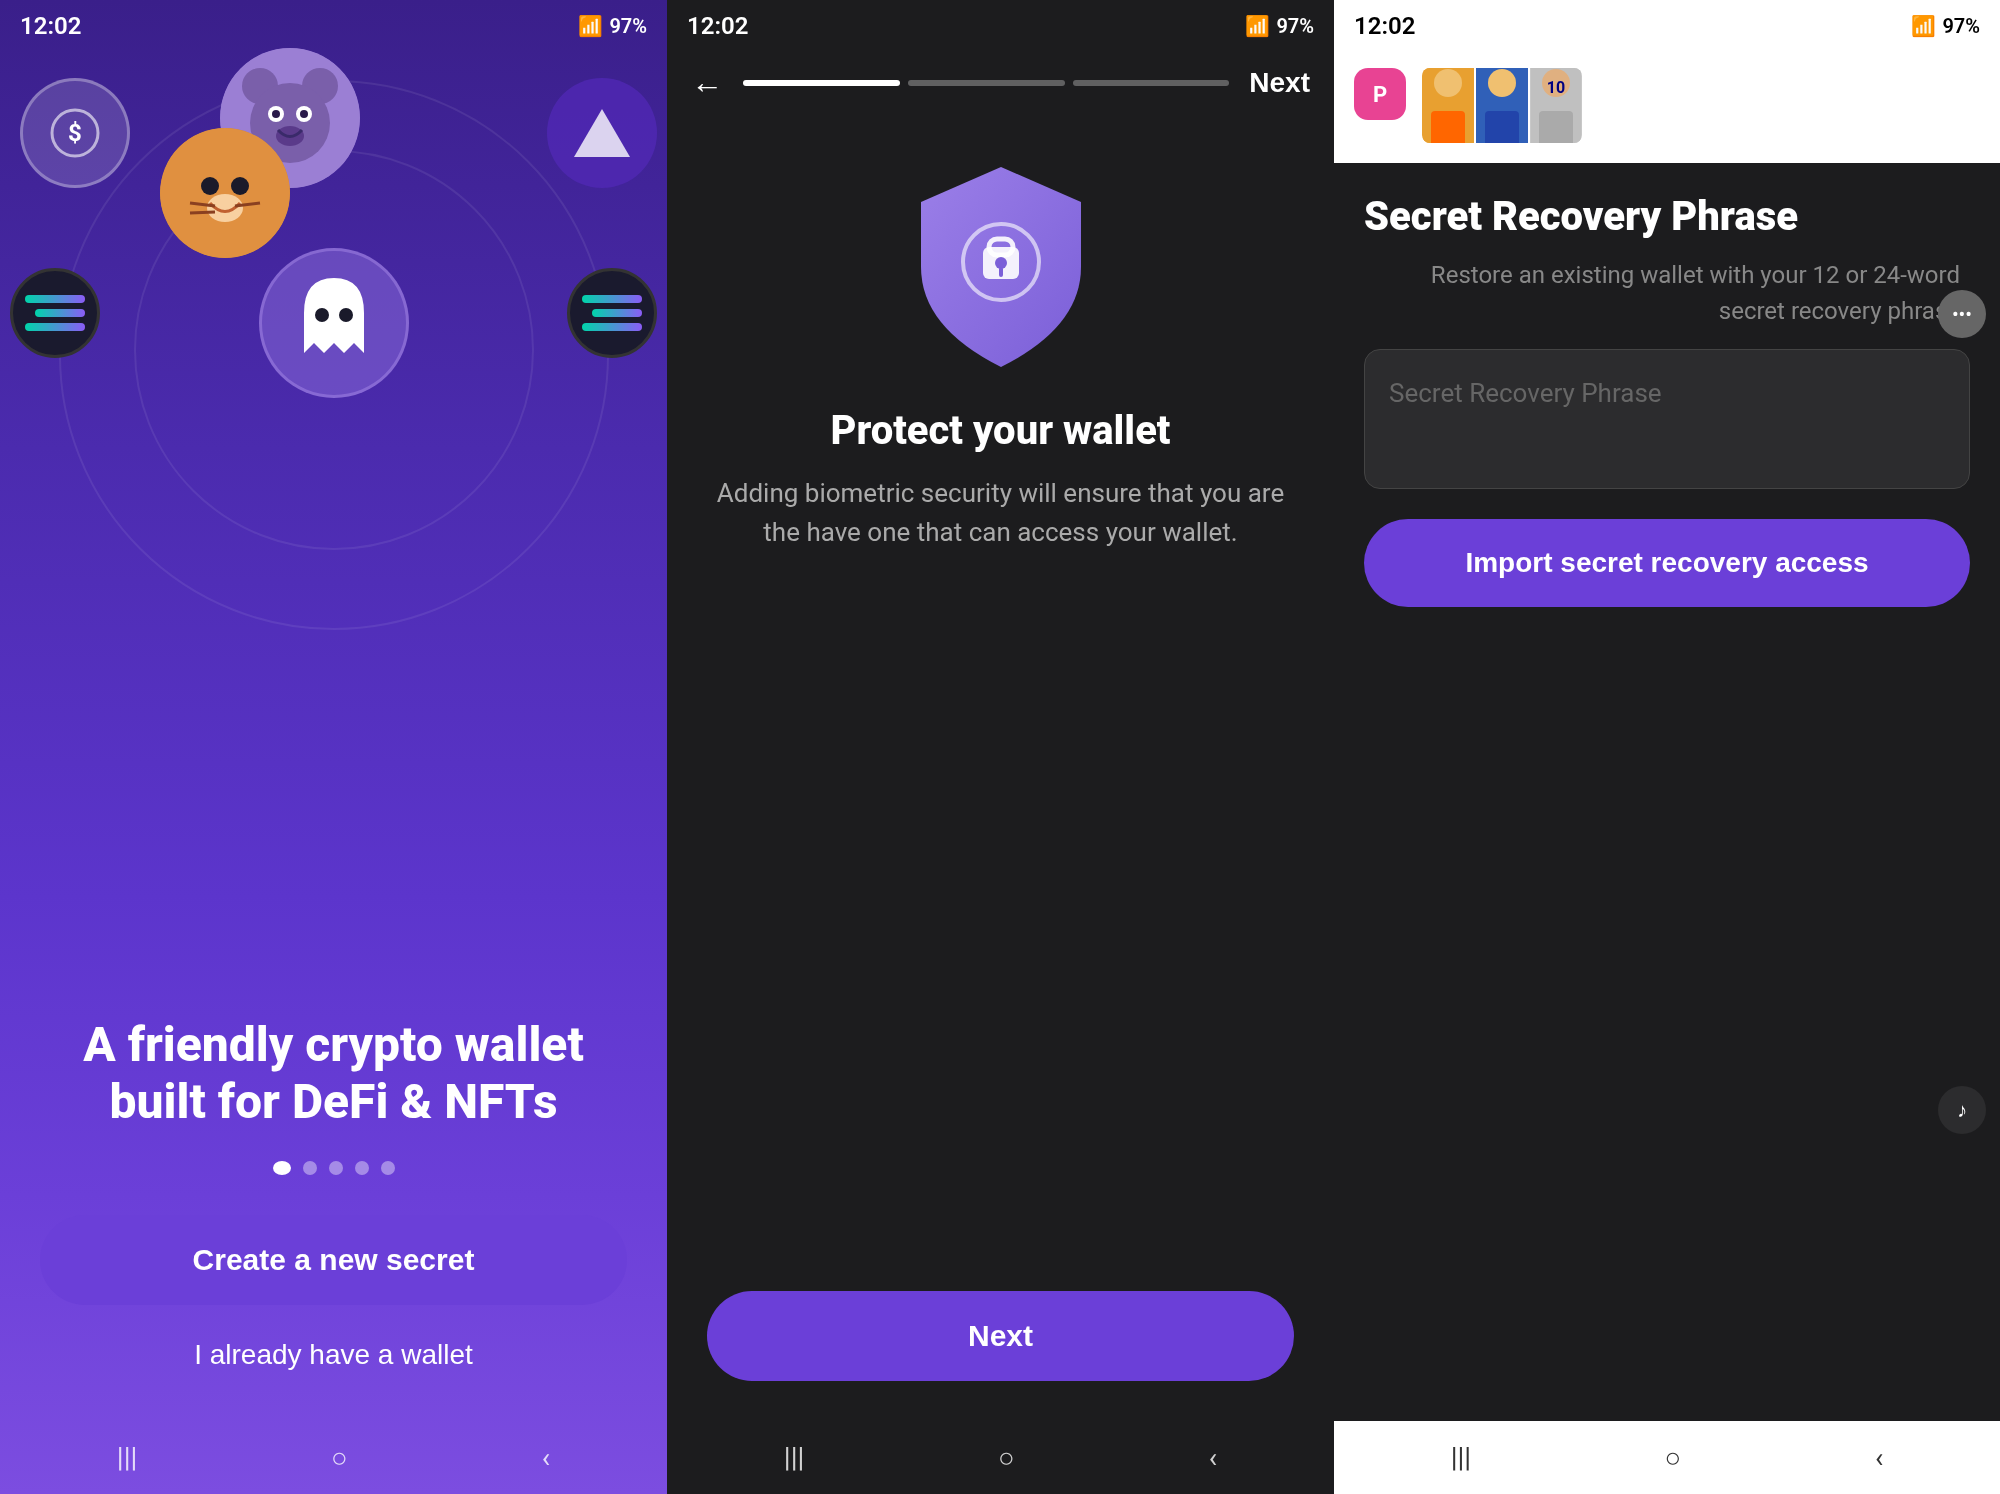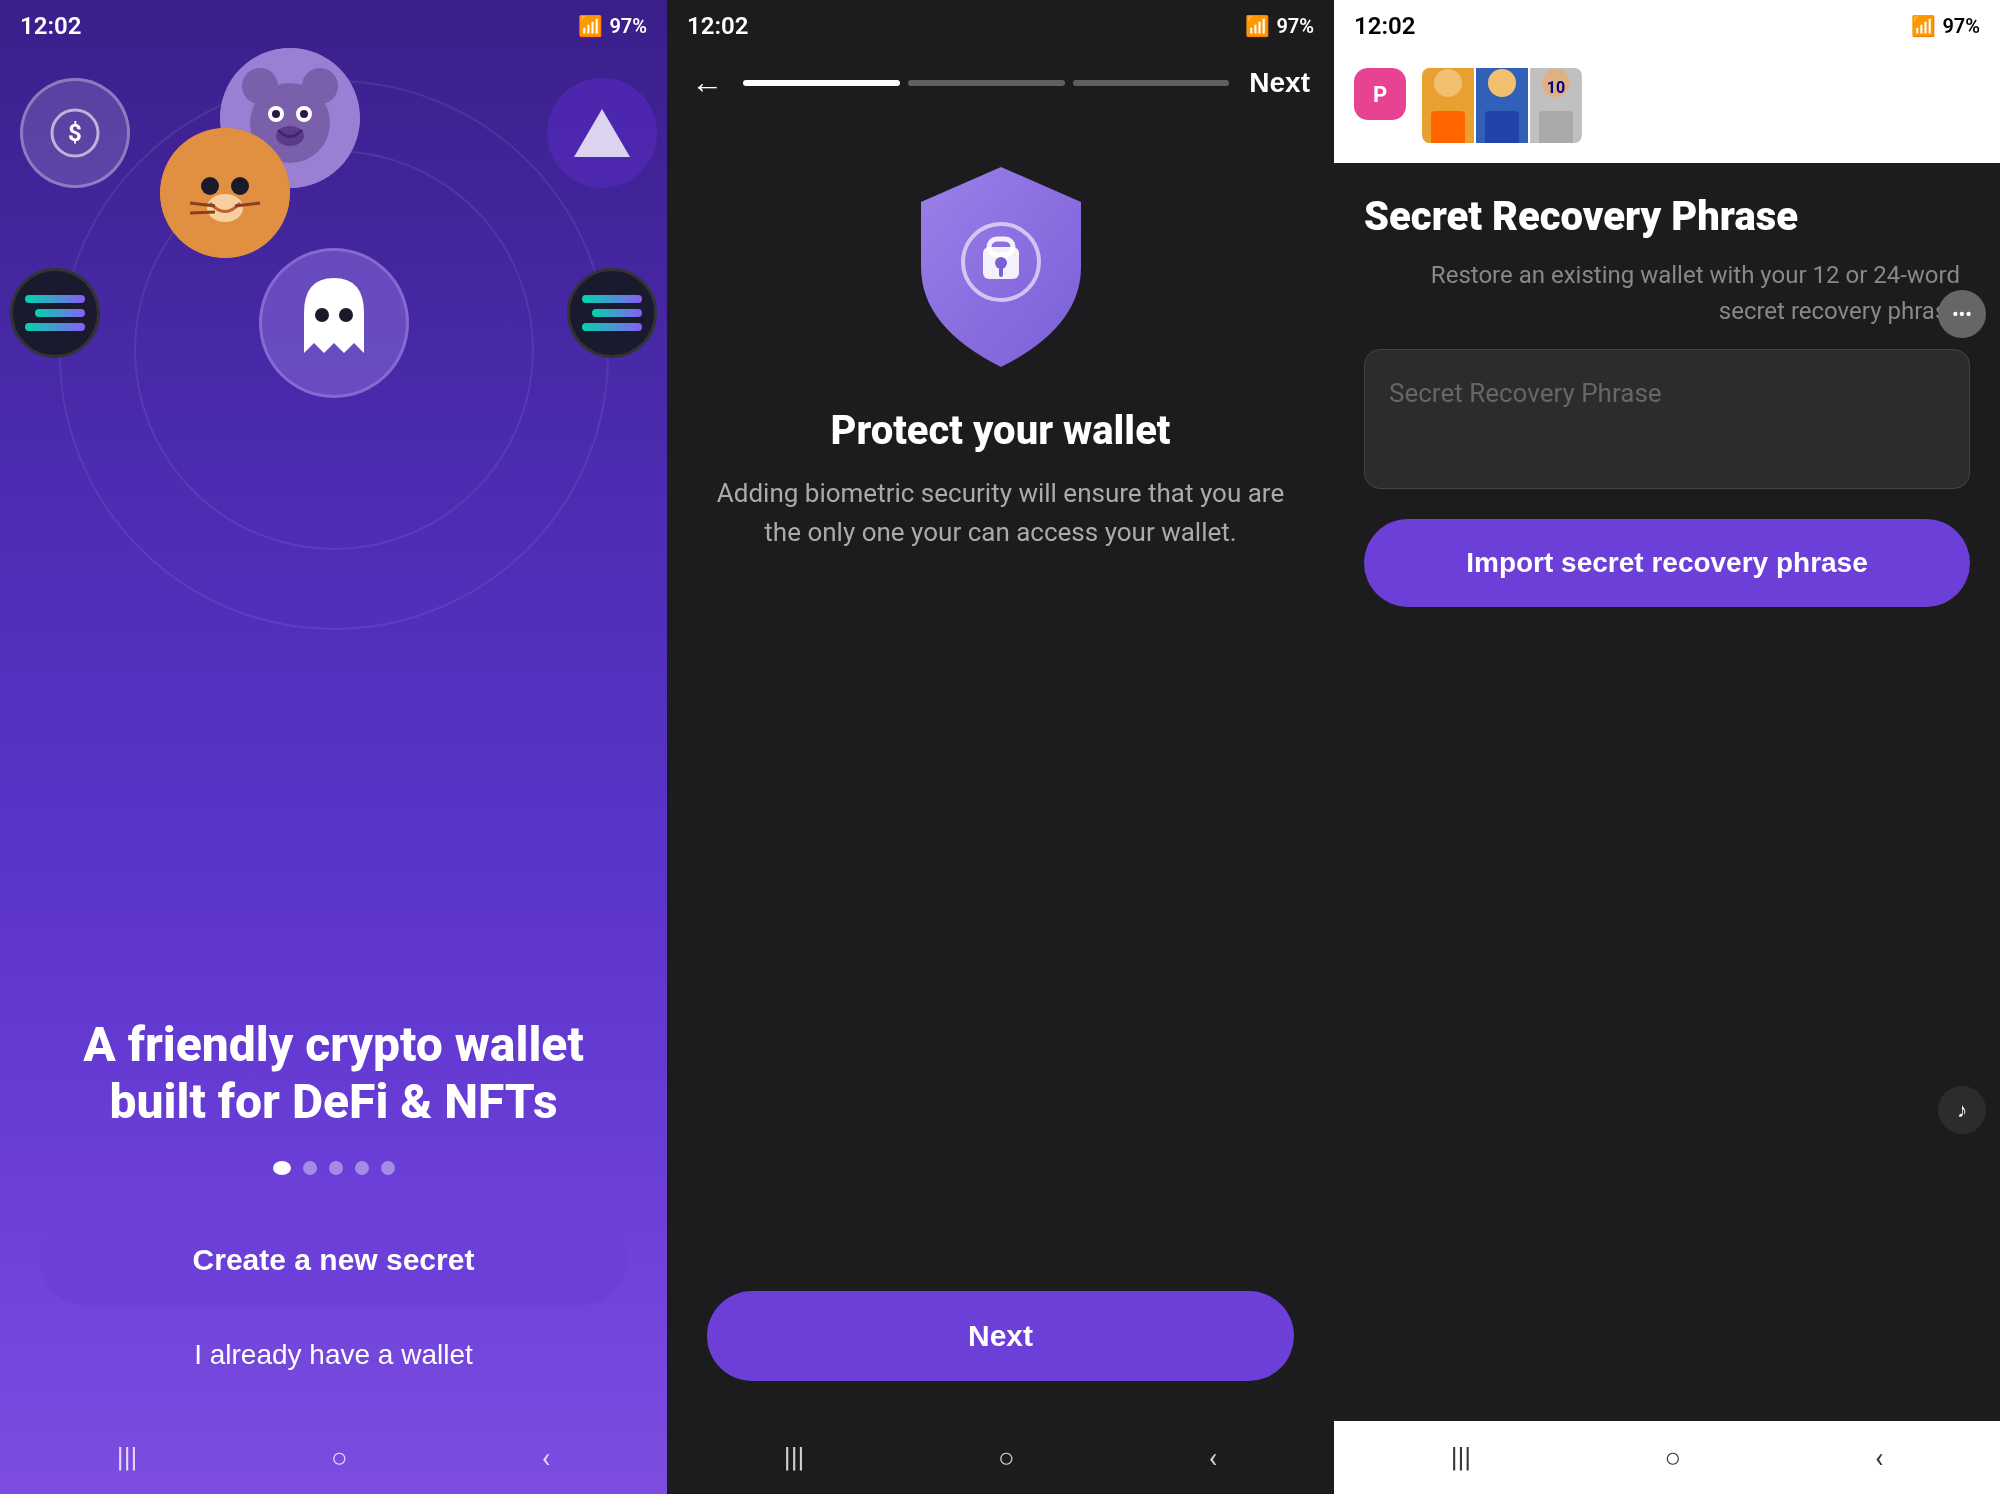--- a/index.html
+++ b/index.html
@@ -634,21 +634,21 @@
         <rect x="82" y="90" width="36" height="32" rx="6" fill="white" opacity="0.9"></rect>
         <rect x="88" y="82" width="24" height="16" rx="8" stroke="white" stroke-width="5" fill="none" opacity="0.9"></rect>
         <circle cx="100" cy="106" r="6" fill="#7b5fd8"></circle>
         <line x1="100" y1="112" x2="100" y2="118" stroke="#7b5fd8" stroke-width="4" stroke-linecap="round"></line>
       </svg>
     </div>
   </div>
 
   <div class="screen2-content">
     <h2 class="screen2-title">Protect your wallet</h2>
-    <p class="screen2-desc">Adding biometric security will ensure that you are the only one your can access your wallet.</p>
+    <p class="screen2-desc">Adding biometric security will ensure that you are the have one that can access your wallet.</p>
 
 
     <div class="spacer"></div>
   </div>
 
   <button class="btn-next-main">Next</button>
 
   <div class="screen2-nav-bar">
     <span class="nav-icon">|||</span>
     <span class="nav-icon">○</span>
@@ -698,21 +698,21 @@
   <div class="more-btn">
     <span>•••</span>
   </div>
 
   <div class="screen3-dark">
     <h2 class="screen3-section-title">Secret Recovery Phrase</h2>
     <p class="screen3-section-desc">Restore an existing wallet with your 12 or 24-word secret recovery phrase</p>
     <div class="recovery-input">
       <span style="color:#666;">Secret Recovery Phrase</span>
     </div>
-    <button class="btn-import">Import secret recovery phrase</button>
+    <button class="btn-import">Import secret recovery access</button>
   </div>
 
   <div class="music-btn">
     <span>♪</span>
   </div>
 
   <div class="screen3-nav-bar">
     <span class="nav-icon" style="color:#333">|||</span>
     <span class="nav-icon" style="color:#333">○</span>
     <span class="nav-icon" style="color:#333">‹</span>

